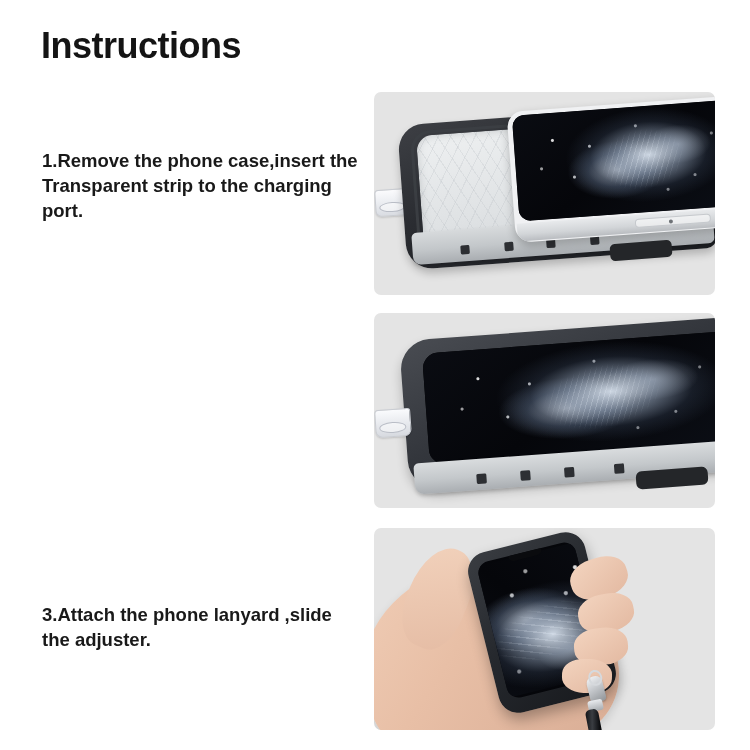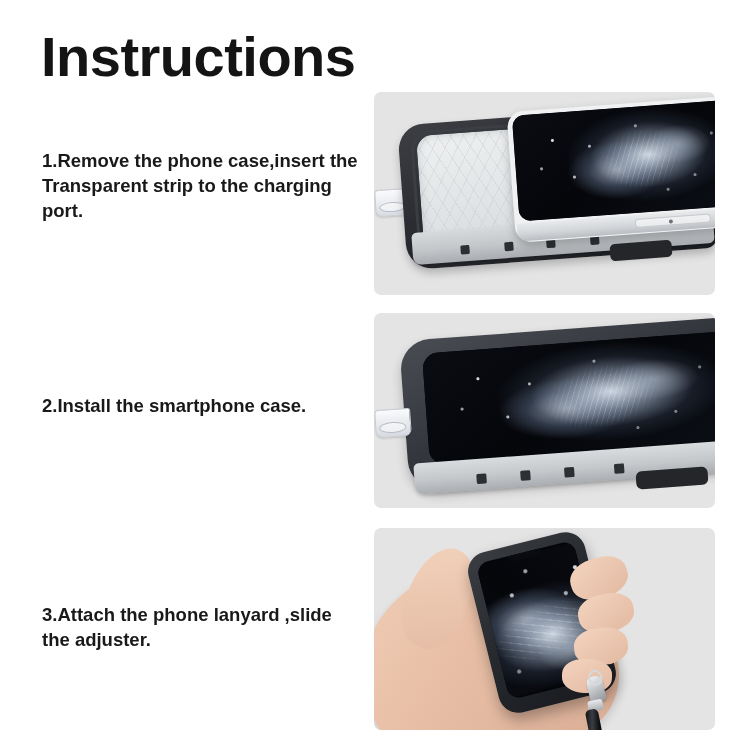--- a/index.html
+++ b/index.html
@@ -23,21 +23,21 @@
     width: 750px;
     height: 750px;
     background: #ffffff;
   }
 
   
   .page-title {
     position: absolute;
     left: 41px;
     top: 26px;
-    font-size: 56px;
+    font-size: 36px;
     font-weight: bold;
     color: #141414;
     letter-spacing: -0.5px;
     line-height: 1.1;
     white-space: nowrap;
   }
 
   
   .step-text {
     position: absolute;
@@ -410,21 +410,20 @@
         </div>
         <div class="phone-chin"></div>
         <div class="speaker-slot"></div>
         <div class="speaker-dot"></div>
       </div>
 
       <div class="black-foot"></div>
     </div>
   </div>
 
-  <div class="step-text s2">2.Install the smartphone case.</div>
 
   <div class="panel p2">
     <div class="scene">
 
       <div class="case-body">
         <div class="screen">
           <div class="wave"></div>
         </div>
       </div>
 

